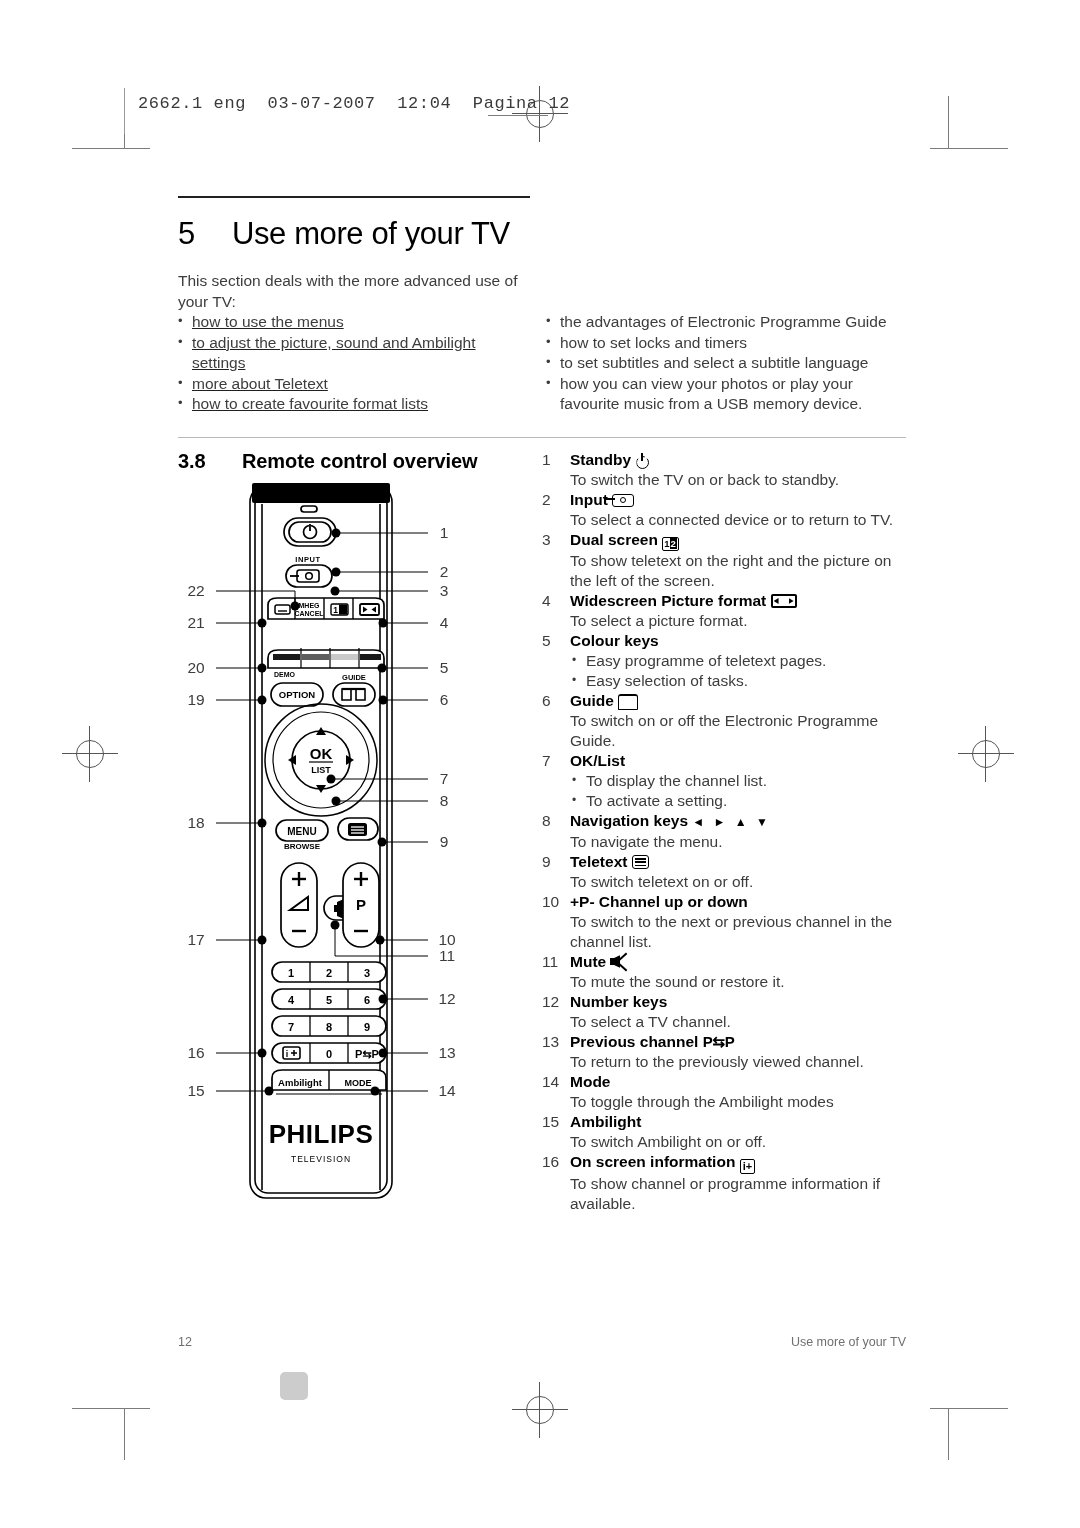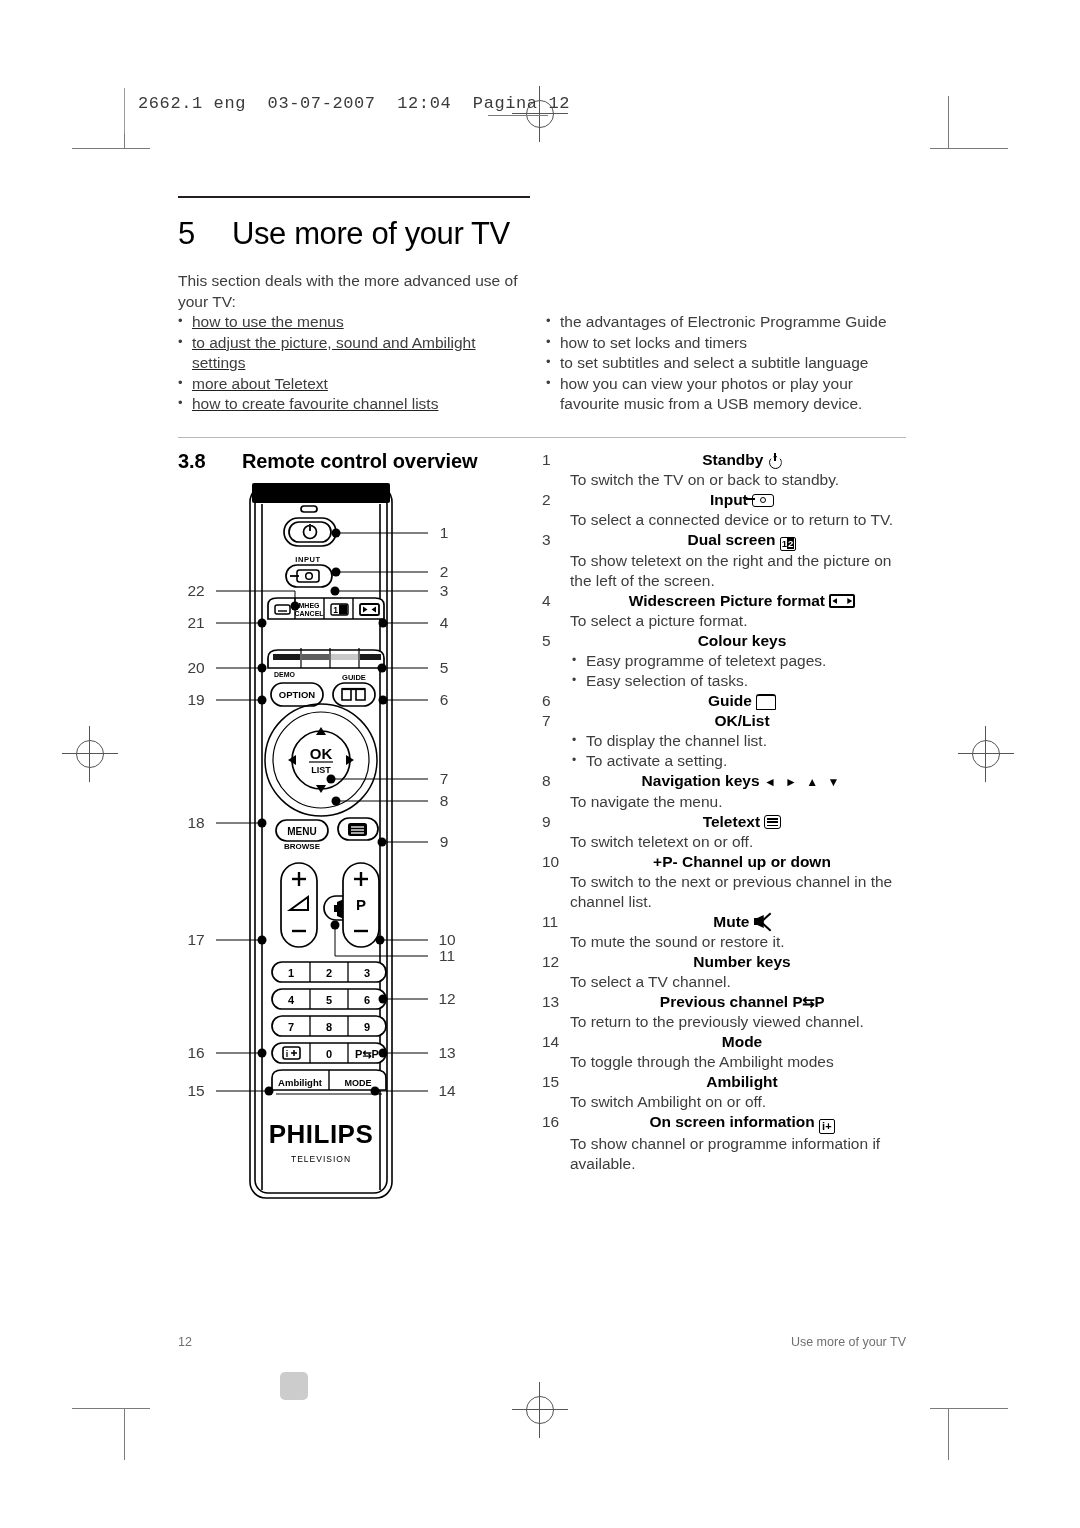--- a/index.html
+++ b/index.html
@@ -67,21 +67,21 @@
 
   
   .legend { position: absolute; width: 372px; }
   .legend .row { display: flex; margin-bottom: 0px; }
   .legend .idx {
     width: 28px; flex: 0 0 28px; text-align: left;
     font-size: 15.5px; line-height: 20px; color: #3d3d3d;
   }
   .legend .body { flex: 1; }
   .legend .term {
-    font-size: 15.5px; line-height: 20px; font-weight: bold; color: #000; text-align: center;
+    font-size: 15.5px; line-height: 20px; font-weight: bold; color: #000;
   }
   .legend .desc {
     font-size: 15.5px; line-height: 20px; color: #3d3d3d;
   }
   .legend .sub {
     font-size: 15.5px; line-height: 20px; color: #3d3d3d;
     position: relative; padding-left: 16px;
   }
   .legend .sub:before {
     content: "\2022"; position: absolute; left: 2px; top: -1px; font-size: 12px;
@@ -214,21 +214,21 @@
   <h1 class="chapter" style="left:178px; top:216px;">
     <span class="num">5</span><span>Use more of your TV</span>
   </h1>
 
   <div class="intro" style="left:178px; top:271px; width:345px;">This section deals with the more advanced use of your TV:</div>
 
   <ul class="plain" style="position:absolute; left:178px; top:312px; width:345px;text-decoration:underline;">
     <li>how to use the menus</li>
     <li>to adjust the picture, sound and Ambilight settings</li>
     <li>more about Teletext</li>
-    <li>how to create favourite channel lists</li>
+    <li>how to create favourite format lists</li>
   </ul>
 
   <ul class="plain" style="position:absolute; left:546px; top:312px; width:360px;">
     <li>the advantages of Electronic Programme Guide</li>
     <li>how to set locks and timers</li>
     <li>to set subtitles and select a subtitle language</li>
     <li>how you can view your photos or play your favourite music from a USB memory device.</li>
   </ul>
 
   <div class="rule-thin" style="left:178px; top:437px; width:728px;"></div>
@@ -291,20 +291,21 @@
       </div>
     </div>
 
     <div class="row">
       <div class="idx">6</div>
       <div class="body">
         <div class="term">
           <span>Guide</span>
           <span class="ic ic-guide"></span>
         </div>
+        <div class="desc">To switch on or off the Electronic Programme Guide.</div>
       </div>
     </div>
 
     <div class="row">
       <div class="idx">7</div>
       <div class="body">
         <div class="term">OK/List</div>
         <div class="sub">To display the channel list.</div>
         <div class="sub">To activate a setting.</div>
       </div>

